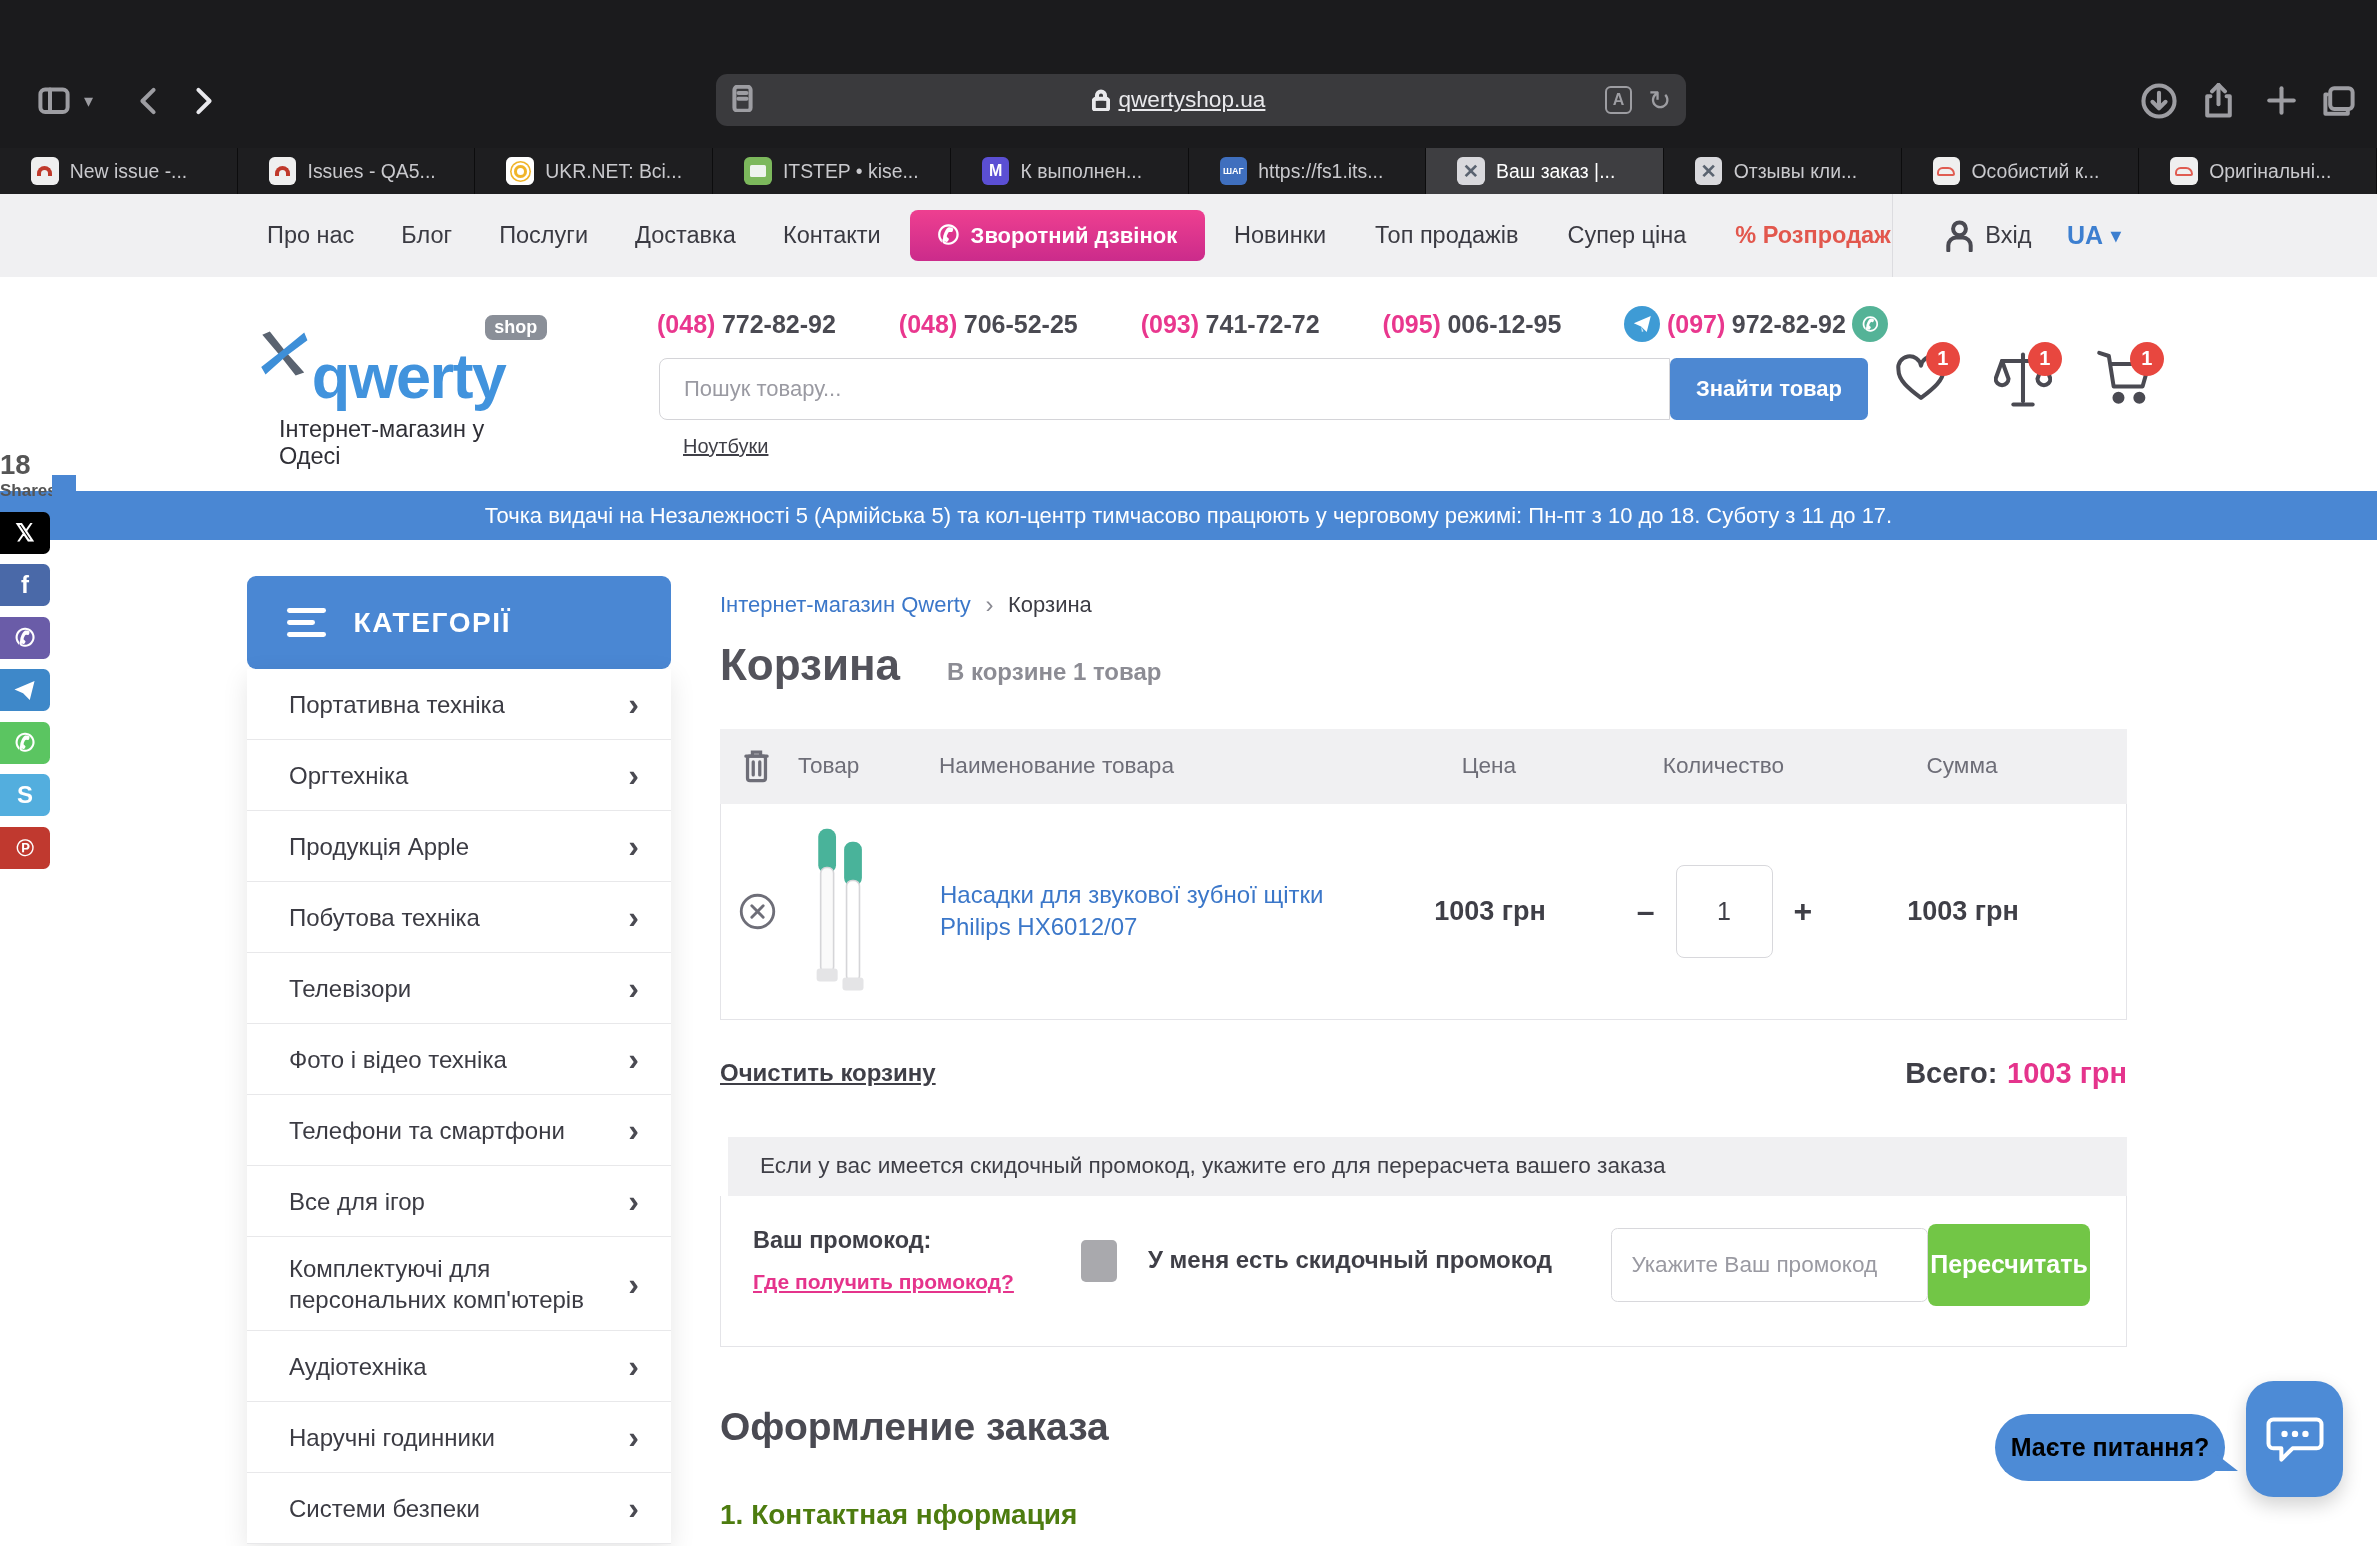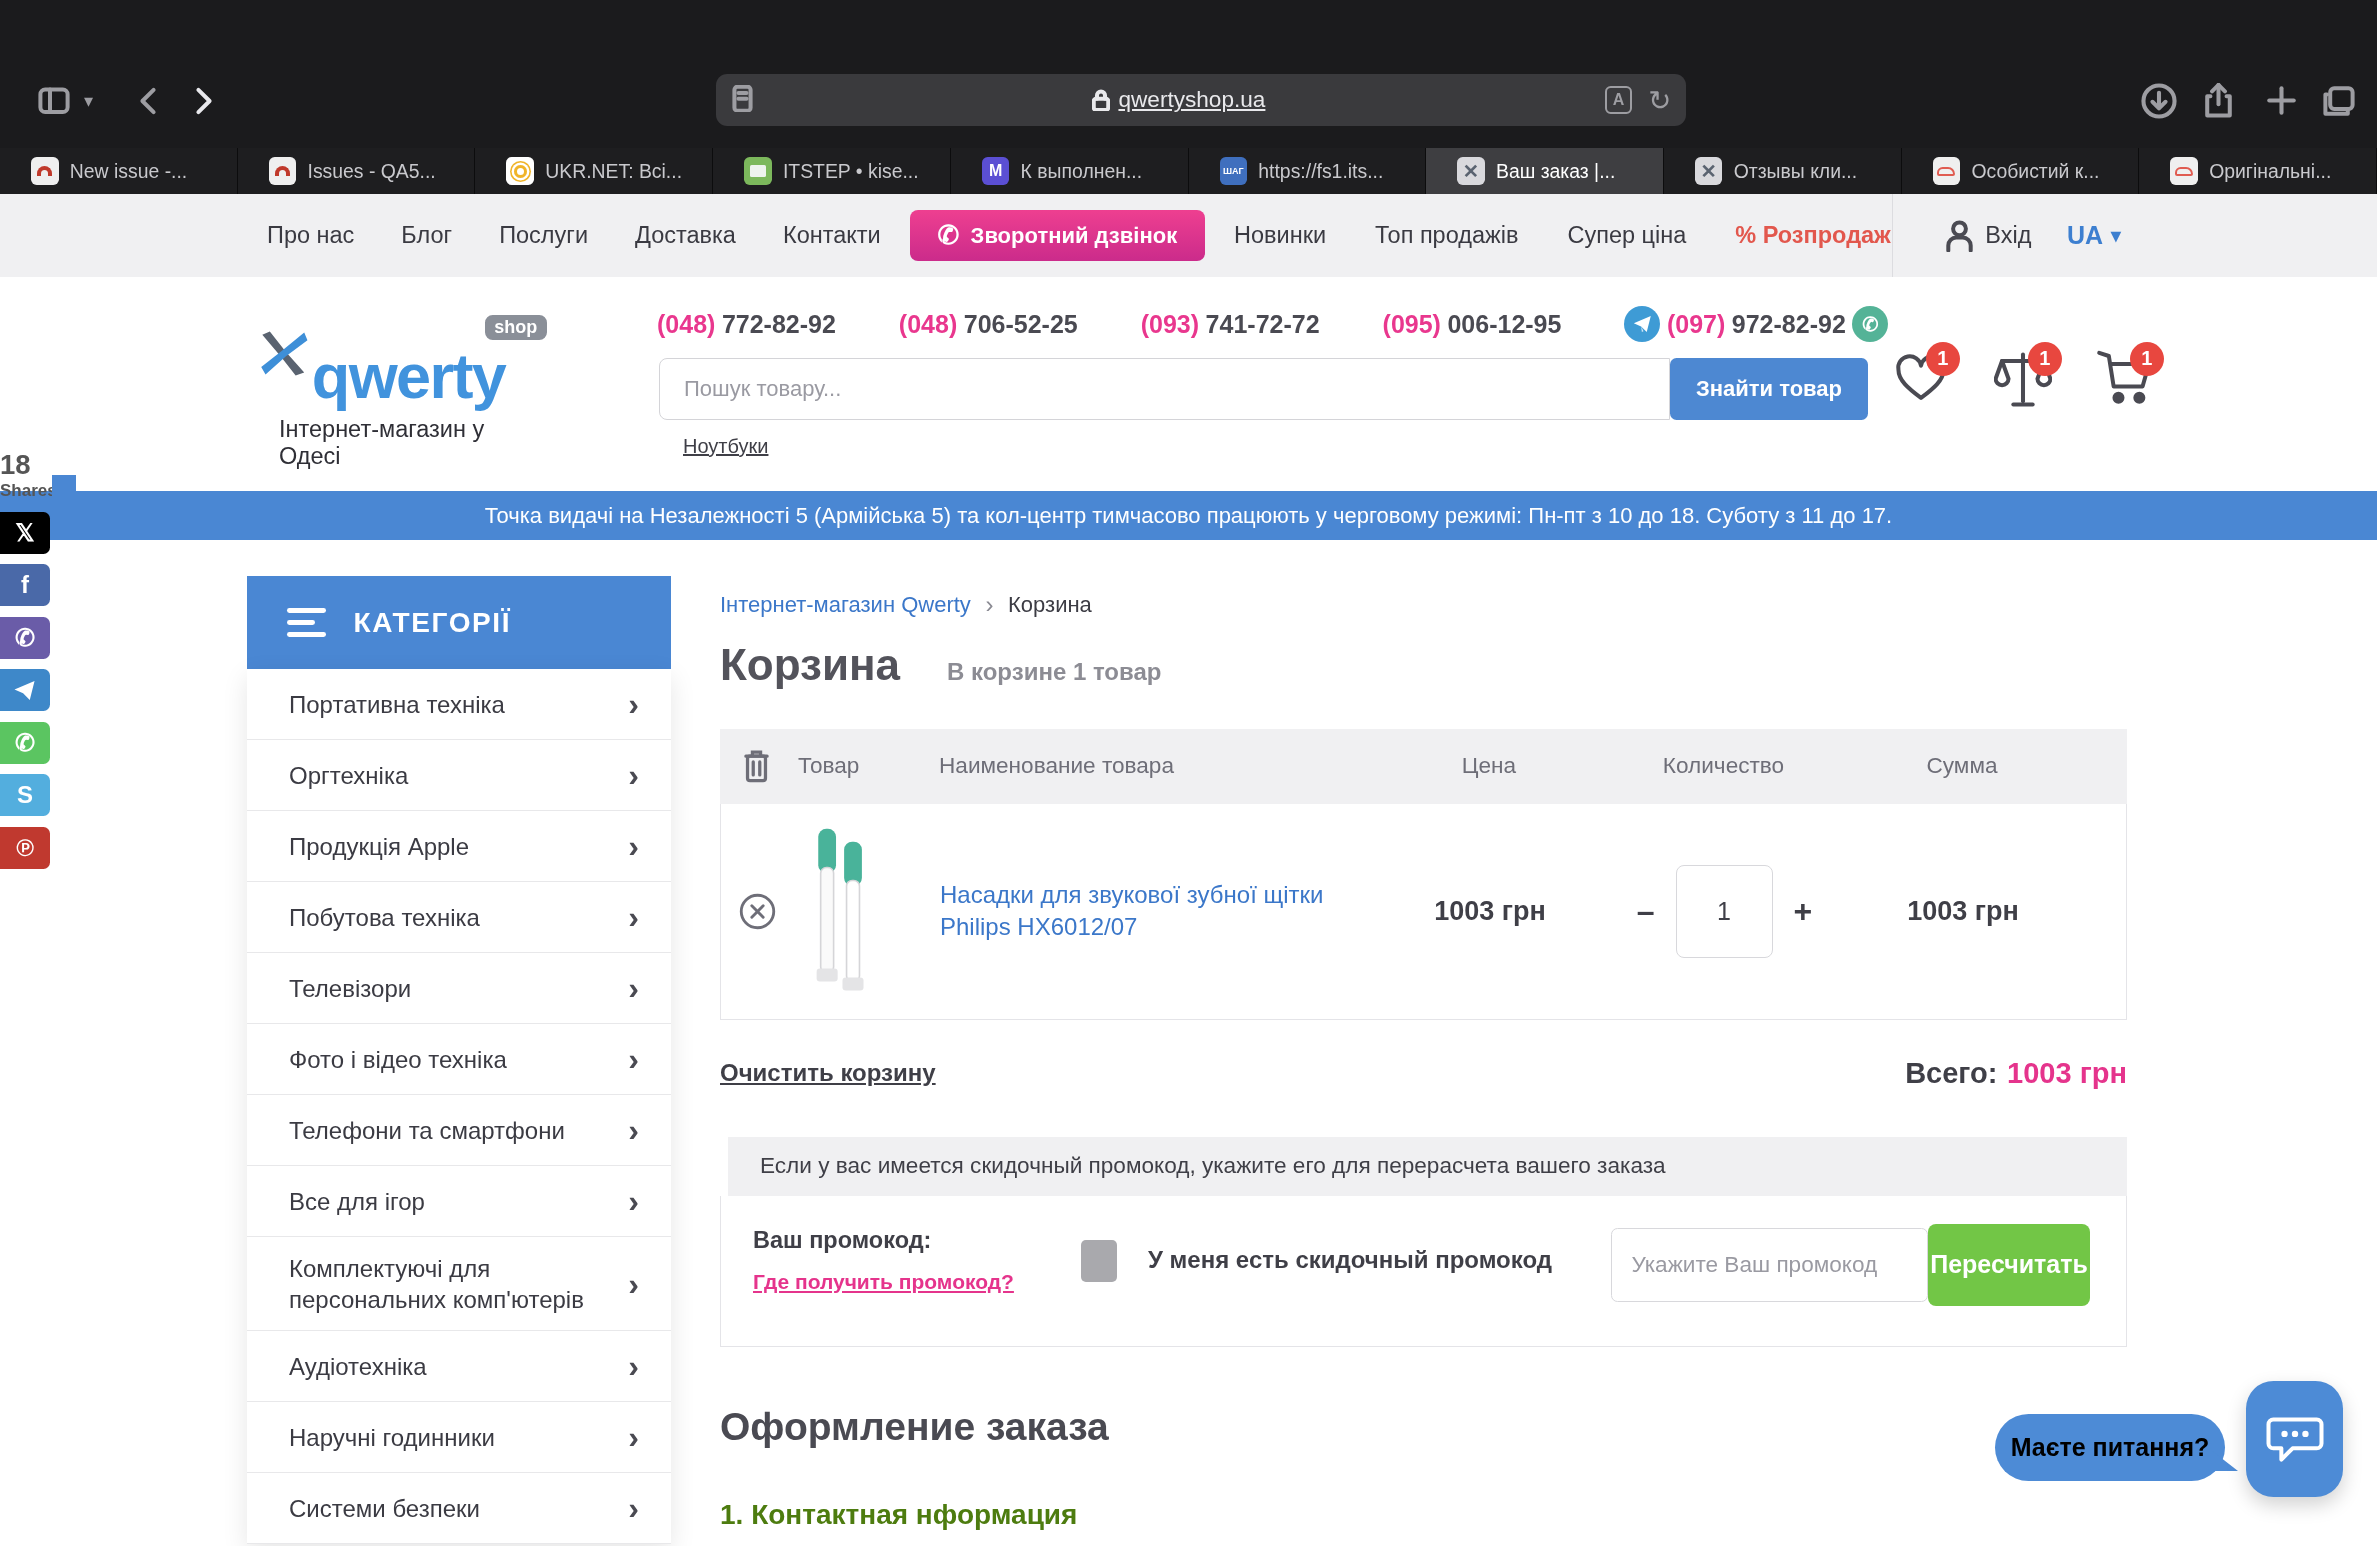--- a/index.html
+++ b/index.html
@@ -76,21 +76,21 @@
   #sharecount { text-align:left; width:50px; color:#555; }
   #sharecount b { font-size:27.5px; } #sharecount div { font-size:17px; font-weight:bold; }
   .share-ghost { position:absolute; left:52px; top:26px; width:24px; height:49px; background:#4a87d3; }
   .sbtn { position:relative; width:50px; height:42px; margin-top:10.5px; border-radius:0 6.5px 6.5px 0; color:#fff;
     display:flex; align-items:center; justify-content:center; font-size:24px; font-weight:bold; }
   .s-x{background:#000;} .s-fb{background:#4a69a8;} .s-vb{background:#6a5ca8;} .s-tg{background:#3e88c9;}
   .s-wa{background:#5bc561;} .s-sk{background:#53aede;} .s-pi{background:#c0392f;}
 
   
   #sidebar { position:absolute; left:247px; top:576px; width:424px; }
-  #cat-header { height:93px; background:#4a87d3; display:flex; align-items:center; padding-left:40px; gap:27.5px; }
+  #cat-header { height:93px; background:#4a87d3; display:flex; align-items:center; padding-left:40px; gap:27.5px;border-radius:9px; }
   #cat-header .bars i { display:block; width:39px; height:4.9px; background:#fff; border-radius:2.4px; margin:7.3px 0; }
   #cat-header .bars i:nth-child(2){ width:27.5px; }
   #cat-title { color:#fff; font-size:28px; font-weight:bold; letter-spacing:1.6px; }
   #cat-list { background:#fff; box-shadow:0 8px 24px rgba(0,0,0,.10); }
   .cat-item { min-height:71px; display:flex; align-items:center; justify-content:space-between;
     padding:0 32px 0 42px; border-bottom:0.8px solid #e8e8ea; }
   .cat-item span.cl { font-size:24px; color:#3b3b43; line-height:31px; max-width:299px; }
   .cat-item span.chev { font-size:32px; color:#4a4a52; font-weight:bold; line-height:1; }
   .cat-item.tall { min-height:94px; }
 

